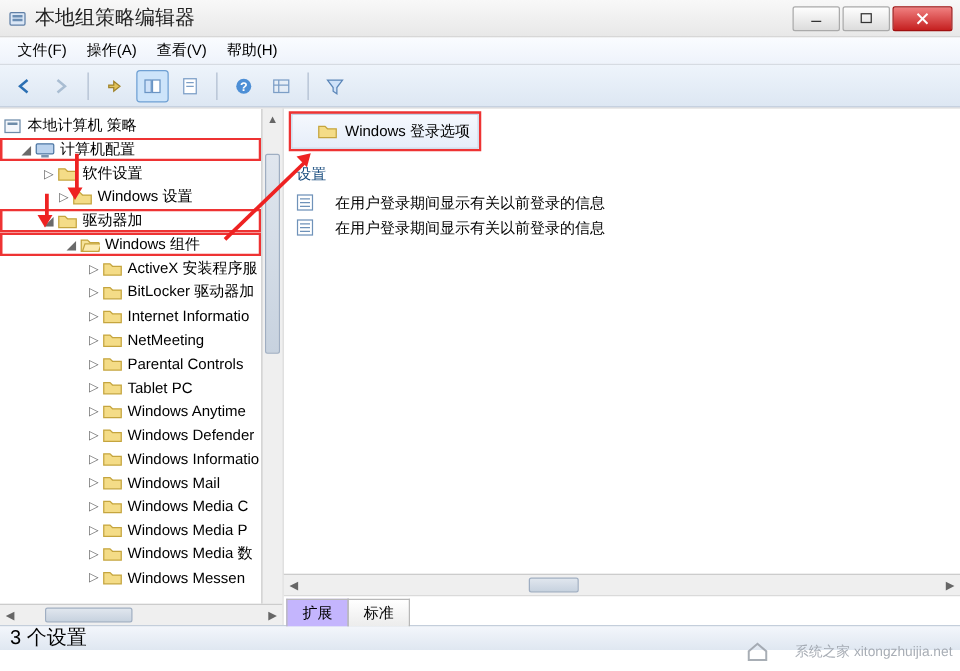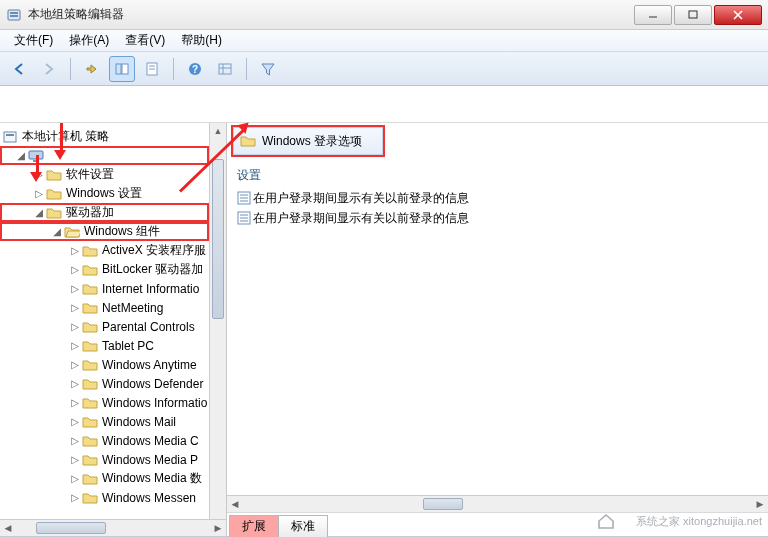--- a/index.html
+++ b/index.html
@@ -1,66 +1,66 @@
 <!DOCTYPE html>
 <html><head>
 <meta charset="utf-8">
 <style>
 * { box-sizing: border-box; font-family: "Microsoft YaHei", "Segoe UI", Tahoma, sans-serif; }
 body { margin: 0; width: 768px; height: 537px; background: #fff; overflow: hidden; }
 
 
 .titlebar { height: 30px; background: linear-gradient(#f8f8f8,#e8e8e8); display:flex; align-items:center; padding:0 6px; border-bottom:1px solid #ccc; }
 .titlebar .icon { width:16px; height:16px; margin-right:6px; }
-.titlebar .title { font-size:12px; flex:1; color:#222; }
+.titlebar .title { font-size:16px; flex:1; color:#222; }
 .winbtns { display:flex; gap:0; }
 .winbtn { width:38px; height:20px; display:flex; align-items:center; justify-content:center; font-size:11px; border:1px solid #aaa; background:linear-gradient(#fefefe,#dcdcdc); border-radius:2px; margin-left:2px; }
 .winbtn.close { background:linear-gradient(#f08080,#c52020); color:#fff; border-color:#a01010; width:48px; }
 
 
 .menubar { height:22px; background:linear-gradient(#fafcff,#eef3fb); border-bottom:1px solid #d6dbe2; display:flex; align-items:center; padding:0 6px; font-size:12px; }
 .menubar .menuitem { padding:0 8px; cursor:default; }
 
 
 .toolbar { height:34px; background:linear-gradient(#eef4fb,#dde7f3); border-bottom:1px solid #b7c4d6; display:flex; align-items:center; padding:0 6px; gap:4px; }
 .tbtn { width:26px; height:26px; display:flex; align-items:center; justify-content:center; border:1px solid transparent; border-radius:3px; }
 .sep { width:1px; height:22px; background:#b0bdd0; margin:0 4px; }
 .tbtn.active { border-color:#6fa0d3; background:#cde4fa; }
 
 
-.main { display:flex; height:calc(537px - 30px - 22px - 34px - 20px - 17px); border-top:1px solid #dadada;margin-top:36px; }
+.main { display:flex; height:calc(537px - 30px - 22px - 34px - 20px - 17px); border-top:1px solid #dadada; }
 .treepane { width:227px; border-right:1px solid #c9c9c9; overflow:hidden; position:relative; background:#fff; }
 .tree { font-size:12px; white-space:nowrap; overflow:hidden; position:absolute; inset:0 17px 17px 0; padding-top:4px; }
 .ti { display:flex; align-items:center; height:19px; }
 .ti .exp { width:14px; text-align:center; color:#6a6a6a; font-size:10px; cursor:pointer; }
 .ti .ico { width:16px; height:16px; margin-right:4px; display:inline-block; }
 .ti .lbl { flex:1; overflow:hidden; text-overflow:ellipsis; }
 .ti.highlight { box-shadow: inset 0 0 0 2px #e33; }
 .hscroll { position:absolute; left:0; right:0; bottom:0; height:17px; background:#efefef; border-top:1px solid #ccc; display:flex; align-items:center; }
 .vscroll { position:absolute; top:0; right:0; bottom:17px; width:17px; background:#efefef; border-left:1px solid #ccc; }
 .thumb { background:linear-gradient(#e0e6ee,#c7d2df); border:1px solid #9faec2; border-radius:2px; }
 .hscroll .thumb { height:12px; width:70px; margin-left:20px; }
 .vscroll .thumb { width:12px; height:160px; margin:20px auto 0; }
 .sbarrow { width:16px; height:16px; display:flex; align-items:center; justify-content:center; color:#666; font-size:9px; }
 
 
 .content { flex:1; position:relative; background:#fff; display:flex; flex-direction:column; }
-.headerbar { height:28px; margin:4px 6px 2px; background:linear-gradient(#f5f8fe,#e6eef9); border:1px solid #c5d3e6; display:flex; align-items:center; padding:0 6px; }
+.headerbar { height:28px; margin:4px 6px 2px; background:linear-gradient(#f5f8fe,#e6eef9); border:1px solid #c5d3e6; display:flex; align-items:center; padding:0 6px;justify-content:flex-end; }
 .headerbar .ico { width:16px; height:16px; margin-right:6px; }
 .headerbar .txt { font-size:12px; }
 .highlight-red { box-shadow: 0 0 0 2px #e33; }
 .cols { flex:1; display:flex; gap:20px; font-size:12px; padding:4px 10px; }
 .colL { width:176px; }
 .colR { flex:1; }
 .colhead { color:#1a4d7f; font-size:12px; padding:6px 0 4px; }
 .setlist { list-style:none; margin:0; padding:0; }
-.setlist li { display:flex; align-items:center; height:20px; gap:2px; }
+.setlist li { display:flex; align-items:center; height:20px; gap:17px; }
 .tabs { height:24px; display:flex; align-items:flex-end; padding-left:2px; background:#fff; border-top:1px solid #dadada; margin-top:auto; }
 .tab { border:1px solid #b8b8b8; border-bottom:none; background:linear-gradient(#fff,#ececec); padding:2px 12px; font-size:12px; margin-right:-1px; position:relative; top:1px; }
-.tab.active { background:#fca5a5; }
+.tab.active { background:#c4b5fd; }
 .hscroll2 { height:17px; background:#efefef; border-top:1px solid #ccc; display:flex; align-items:center; }
 .hscroll2 .thumb { height:12px; width:40px; margin-left:180px; }
 
 
 .statusbar { height:20px; background:linear-gradient(#f3f6fb,#dfe7f1); border-top:1px solid #c4cedb; font-size:16px; padding:2px 8px; display:flex; align-items:center; }
 
 
 .arrowline { position:absolute; background:#e22; height:3px; transform-origin:left center; }
 .watermark { position:absolute; right:6px; bottom:6px; font-size:11px; color:#9aa0a9; display:flex; align-items:center; gap:20px; opacity:.85; pointer-events:none; }
 
@@ -173,32 +173,33 @@
       </div>
 
       <div class="ti highlight" style="padding-left:14px">
         <span class="exp">◢</span>
         <span class="ico">
             <svg width="16" height="16">
               <rect x="1" y="3" width="14" height="8" rx="1" fill="#bcd3ee" stroke="#4d76a3"></rect>
               <rect x="5" y="12" width="6" height="2" fill="#7a93af"></rect>
             </svg>
           </span>
+        <span class="lbl">计算机配置</span>
       </div>
 
       <div class="ti" style="padding-left:32px">
         <span class="exp">▷</span>
         <span class="ico">
             <svg width="16" height="16">
               <path d="M1 4h5l2 2h7v7H1z" fill="#f4dc87" stroke="#c5a53e"></path>
             </svg>
           </span>
         <span class="lbl">软件设置</span>
       </div>
-      <div class="ti" style="padding-left:32px">
+      <div class="ti" style="padding-left:44px">
         <span class="exp">▷</span>
         <span class="ico">
             <svg width="16" height="16">
               <path d="M1 4h5l2 2h7v7H1z" fill="#f4dc87" stroke="#c5a53e"></path>
             </svg>
           </span>
         <span class="lbl">Windows 设置</span>
       </div>
       <div class="ti highlight" style="padding-left:32px">
         <span class="exp">◢</span>

